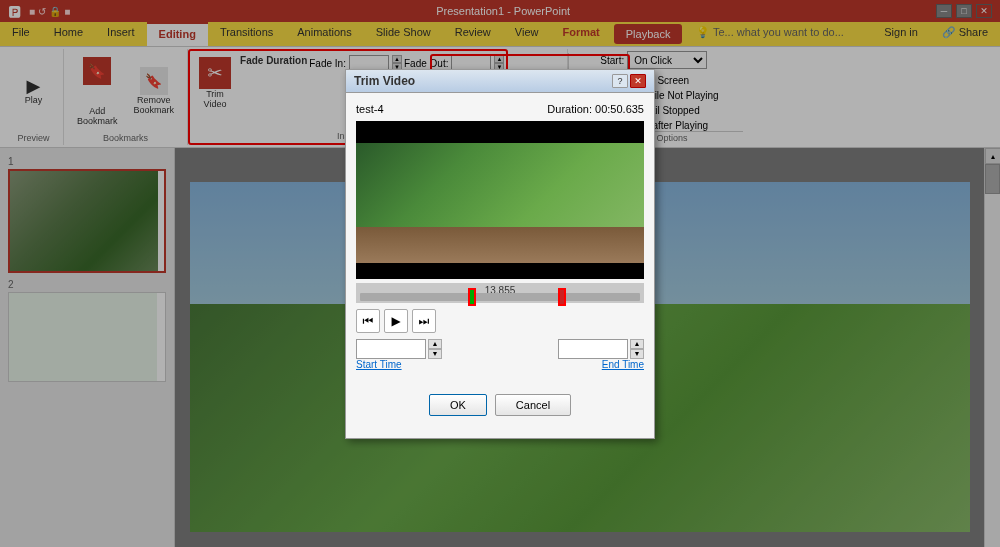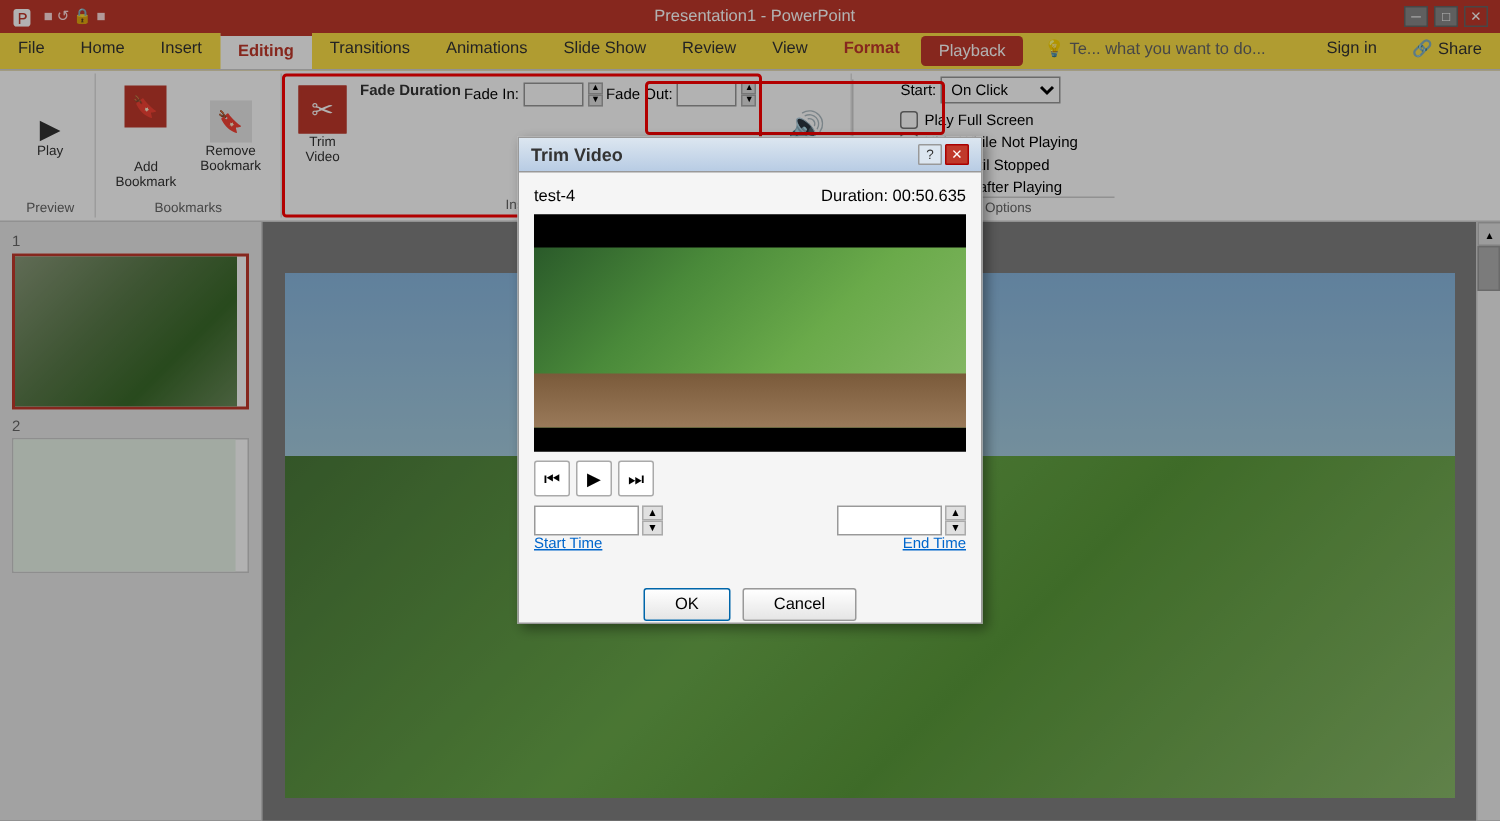--- a/index.html
+++ b/index.html
@@ -84,21 +84,21 @@
     .controls-row { display: flex; align-items: center; justify-content: space-between; margin: 6px 0; }
     .ctrl-btn { width: 24px; height: 24px; background: #fff; border: 1px solid #aaa; cursor: pointer; border-radius: 2px; display: flex; align-items: center; justify-content: center; font-size: 12px; }
 
     .time-input-row { display: flex; justify-content: space-between; margin-bottom: 8px; }
     .time-input-group { display: flex; flex-direction: column; align-items: flex-start; }
     .time-input-group.right { align-items: flex-end; }
     .time-input { display: flex; align-items: center; gap: 2px; }
     .time-input input { width: 70px; height: 20px; border: 1px solid #999; font-size: 11px; padding: 0 4px; }
     .time-label { font-size: 10px; color: #0066cc; text-decoration: underline; cursor: pointer; }
 
-    .modal-footer { display: flex; justify-content: center; gap: 8px; padding: 6px 10px 1px; }
+    .modal-footer { display: flex; justify-content: center; gap: 8px; padding: 6px 10px 22px; }
     .modal-btn { padding: 4px 20px; border: 1px solid #999; background: linear-gradient(to bottom, #fff, #e5e5e5); cursor: pointer; font-size: 11px; border-radius: 2px; }
     .modal-btn.ok { border-color: #0066aa; }
 
     
     .slide-content { width: 148px; height: 100px; background: linear-gradient(135deg, #6a8a5a 0%, #4a7a3a 50%, #8a9a6a 100%); position: relative; overflow: hidden; }
     .slide-content-2 { width: 148px; height: 88px; background: #e8f4e8; }
 
     
     .v-scrollbar { width: 16px; background: #f0f0f0; border-left: 1px solid #d0d0d0; display: flex; flex-direction: column; }
     .scroll-btn { width: 16px; height: 16px; background: #e0e0e0; border: 1px solid #bbb; display: flex; align-items: center; justify-content: center; font-size: 8px; cursor: pointer; }
@@ -326,20 +326,31 @@
         <div style="width:100%;height:22px;background:#000;"></div>
 
         <div class="video-frame" style="height:120px;background:linear-gradient(135deg, #2a5a2a 0%, #4a8a3a 30%, #6aaa4a 60%, #8aba6a 100%);">
 
           <div style="position:absolute;bottom:0;left:0;right:0;height:30%;background:linear-gradient(to bottom, #7a5a3a 0%, #9a7a5a 100%);"></div>
         </div>
 
         <div style="width:100%;height:16px;background:#000;"></div>
       </div>
 
+      <div style="width:100%;background:#c8c8c8;height:20px;position:relative;margin-bottom:2px;">
+
+        <div style="position:absolute;top:2px;left:50%;transform:translateX(-50%);font-size:10px;color:#333;">13.855</div>
+
+        <div style="position:absolute;bottom:2px;left:4px;right:4px;height:8px;background:#a8a8a8;border-radius:1px;">
+
+          <div style="position:absolute;left:40%;top:50%;transform:translate(-50%,-50%);width:8px;height:18px;background:#00aa00;border:1px solid #007700;cursor:pointer;border:2px solid red;"></div>
+
+          <div style="position:absolute;left:72%;top:50%;transform:translate(-50%,-50%);width:8px;height:18px;background:#cc2222;border:1px solid #990000;cursor:pointer;border:2px solid red;"></div>
+        </div>
+      </div>
 
       <div class="controls-row">
         <div style="display:flex;gap:4px;">
           <div class="ctrl-btn">⏮</div>
           <div class="ctrl-btn">▶</div>
           <div class="ctrl-btn">⏭</div>
         </div>
       </div>
 
       <div class="time-input-row">

